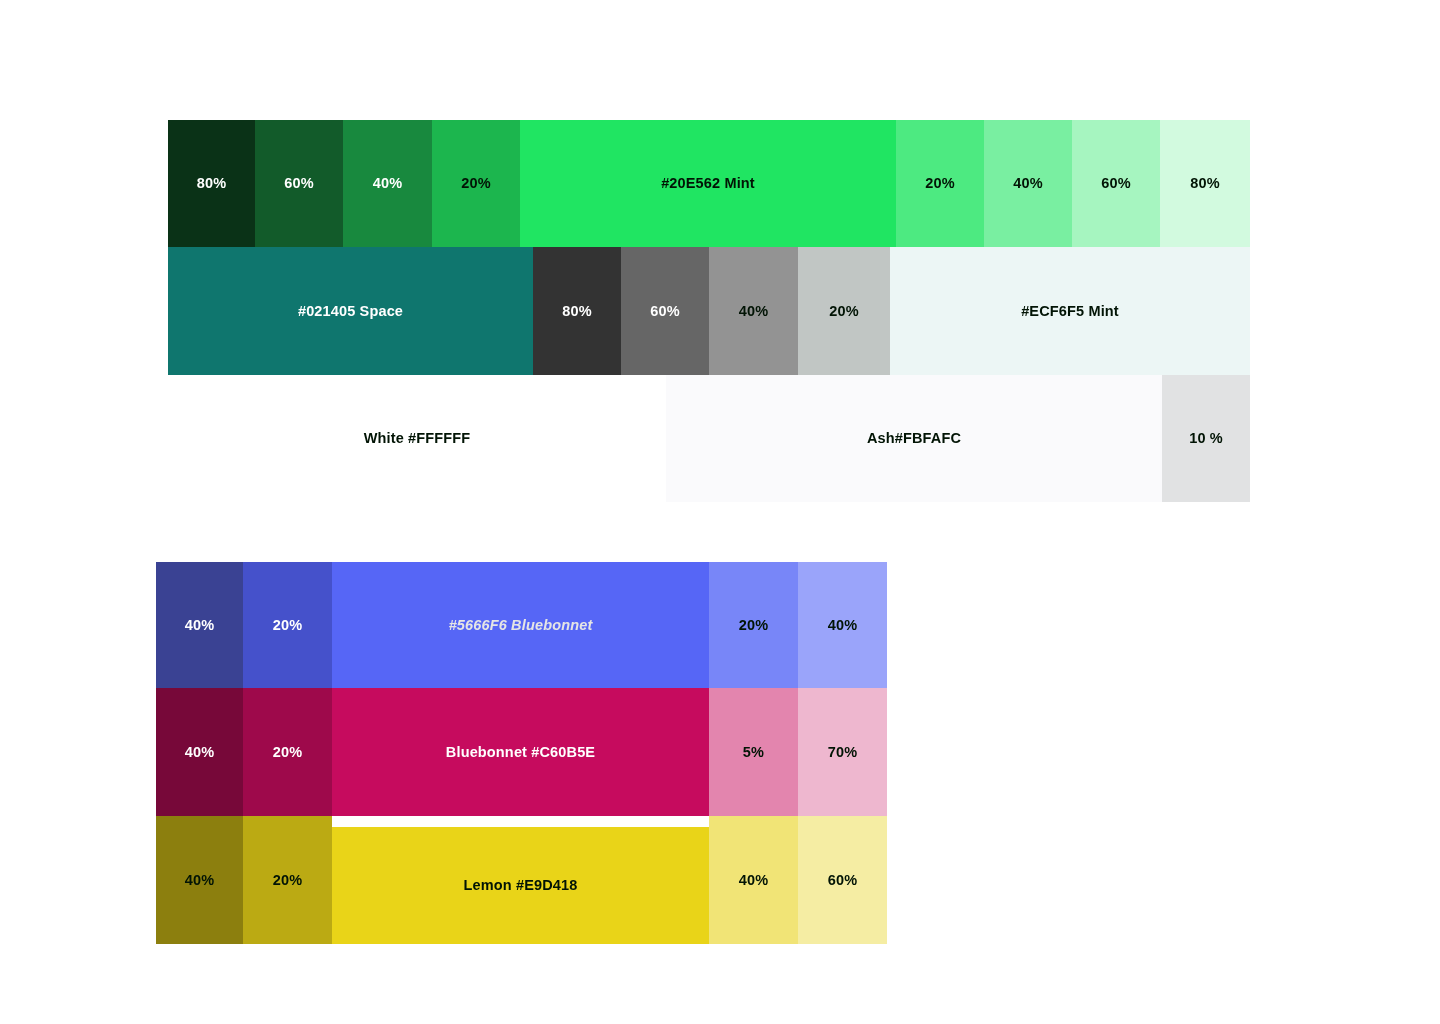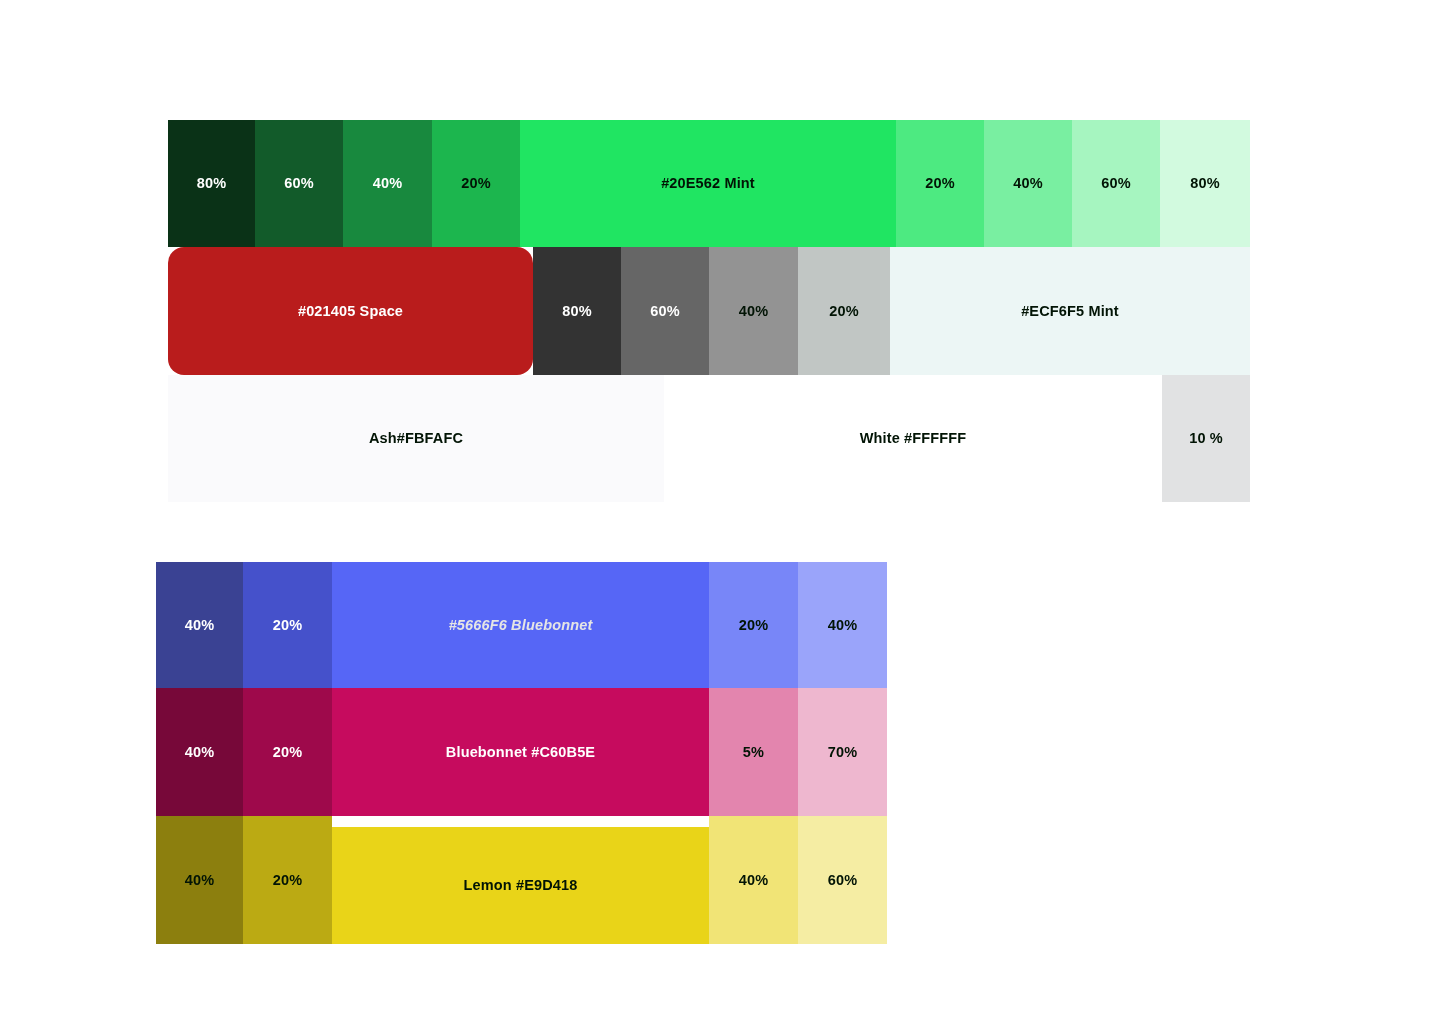--- a/index.html
+++ b/index.html
@@ -84,46 +84,46 @@
       </div>
     <div class="swatch" style="background: rgb(166, 245, 192); color: rgb(2, 20, 5); width: 88px; min-width: 88px;">
         <span>60%</span>
       </div>
     <div class="swatch" style="background: rgb(210, 250, 223); color: rgb(2, 20, 5); width: 90px; min-width: 90px;">
         <span>80%</span>
       </div>
   </div>
 
   <div class="row" id="row-space">
-    <div class="swatch main" style="background: #b91c1c; color: rgb(255, 255, 255); width: 365px; min-width: 365px; border-radius: 16px;">
+    <div class="swatch main" style="background: #0f766e; color: rgb(255, 255, 255); width: 365px; min-width: 365px;">
         <span>#021405 Space</span>
       </div>
     <div class="swatch" style="background: rgb(51, 51, 51); color: rgb(255, 255, 255); width: 88px; min-width: 88px;">
         <span>80%</span>
       </div>
     <div class="swatch" style="background: rgb(102, 102, 102); color: rgb(255, 255, 255); width: 88px; min-width: 88px;">
         <span>60%</span>
       </div>
     <div class="swatch" style="background: rgb(147, 147, 147); color: rgb(2, 20, 5); width: 89px; min-width: 89px;">
         <span>40%</span>
       </div>
     <div class="swatch" style="background: rgb(193, 198, 196); color: rgb(2, 20, 5); width: 92px; min-width: 92px;">
         <span>20%</span>
       </div>
     <div class="swatch main" style="background: rgb(236, 246, 245); color: rgb(2, 20, 5); width: 360px; min-width: 360px;">
         <span>#ECF6F5 Mint</span>
       </div>
   </div>
 
   <div class="row" id="row-neutral">
+    <div class="swatch main" style="background: rgb(255, 255, 255); color: rgb(2, 20, 5); width: 498px; min-width: 498px;">
+        <span>White #FFFFFF</span>
+      </div>
     <div class="swatch main" style="background: rgb(250, 250, 252); color: rgb(2, 20, 5); width: 496px; min-width: 496px;">
         <span>Ash#FBFAFC</span>
-      </div>
-    <div class="swatch main" style="background: rgb(255, 255, 255); color: rgb(2, 20, 5); width: 498px; min-width: 498px;">
-        <span>White #FFFFFF</span>
       </div>
     <div class="swatch" style="background: rgb(225, 226, 227); color: rgb(2, 20, 5); width: 88px; min-width: 88px;">
         <span>10 %</span>
       </div>
   </div>
 
 </div>
 
 <div class="palette" id="palette-accent">
 

